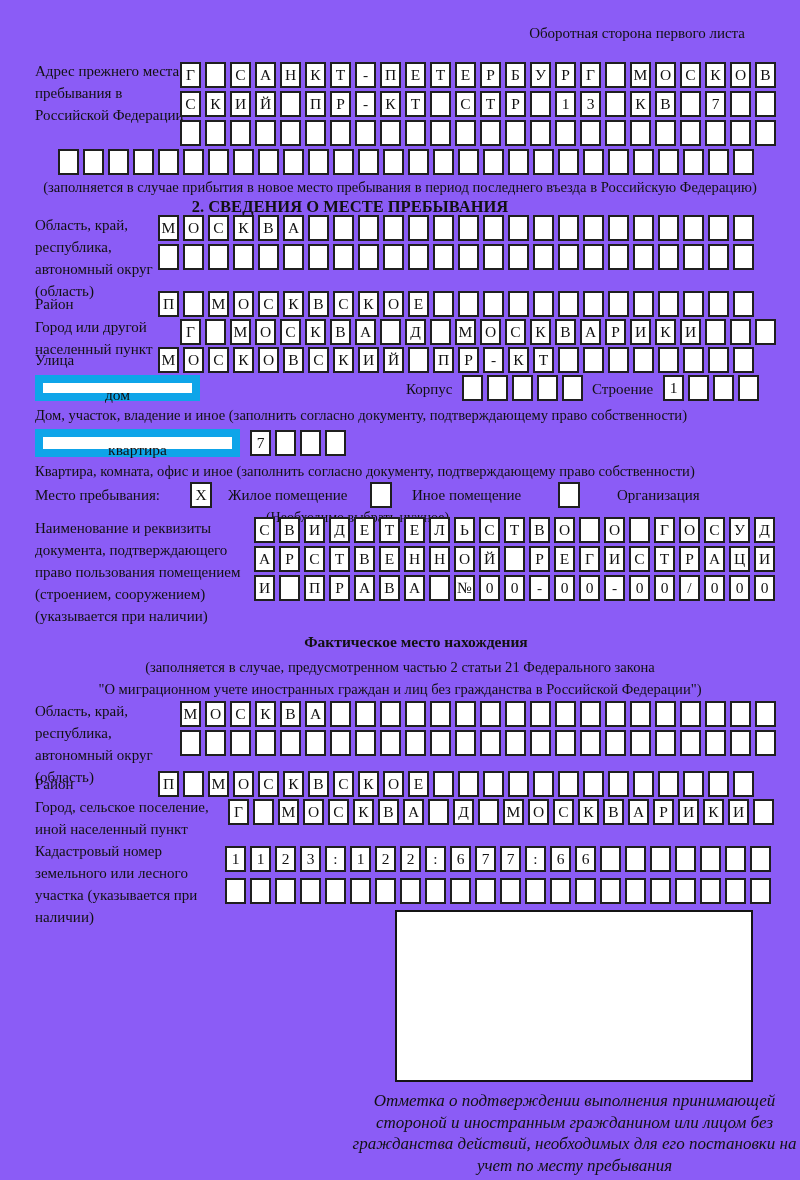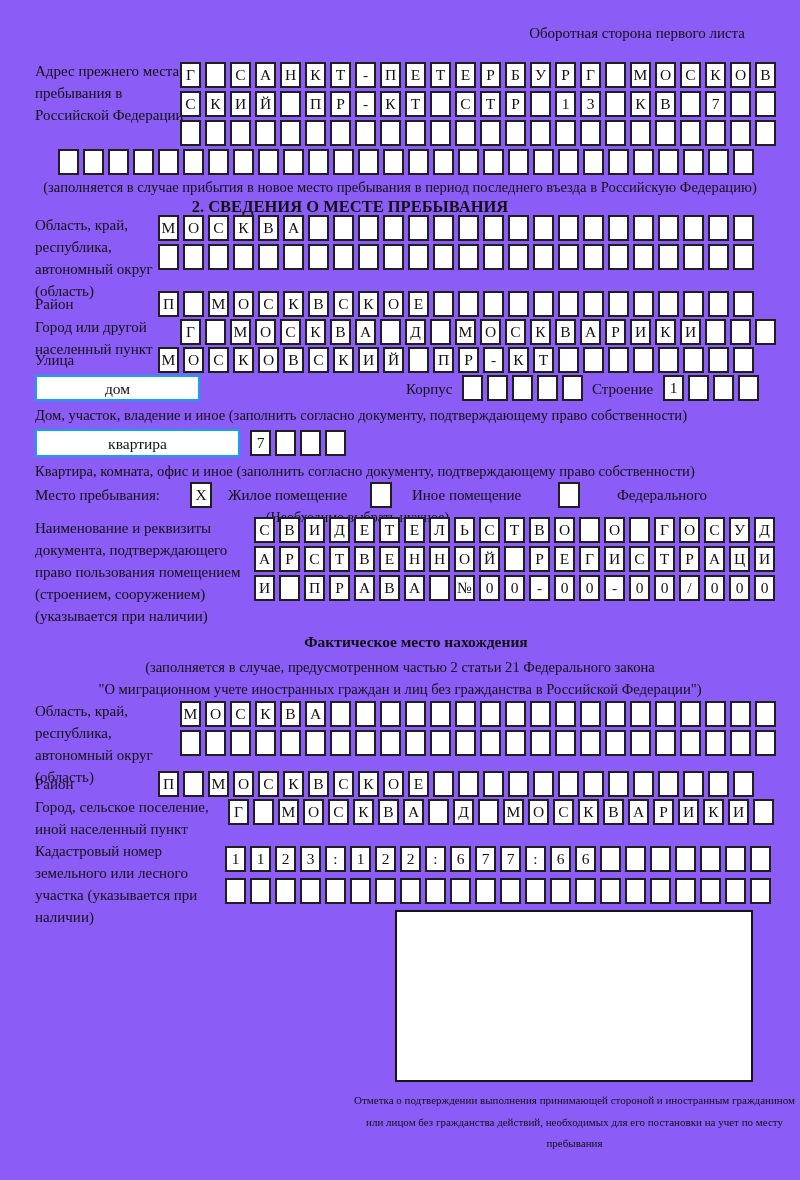--- a/index.html
+++ b/index.html
@@ -18,21 +18,21 @@
     border:2px solid #1f1f1f;margin-right:4px;background:#fff;
     text-align:center;font-size:15.5px;line-height:22px;vertical-align:top;
     font-family:"Liberation Serif","DejaVu Serif",serif;overflow:hidden;
   }
   .cellbox{
     position:absolute;width:22px;height:26px;box-sizing:border-box;
     border:2px solid #1f1f1f;background:#fff;text-align:center;
     font-size:15.5px;line-height:22px;overflow:hidden;
   }
   .field-rect{
-    position:absolute;box-sizing:border-box;border:2px solid #0ea5e9;background:#fff;
+    position:absolute;box-sizing:border-box;border:8px solid #0ea5e9;background:#fff;
     text-align:center;font-size:15.5px;line-height:23px;
   }
   .stamp{
     position:absolute;box-sizing:border-box;border:2px solid #141414;background:#fff;
   }
 </style>
 </head>
 <body>
 
 <div class="page">
@@ -71,21 +71,21 @@
   <div class="field-rect" style="left:35px;top:429px;width:205px;height:28px;line-height:25px;">квартира</div>
   <div class="boxrow" style="left:250px;top:430px;"><span class="cell">7</span><span class="cell"></span><span class="cell"></span><span class="cell"></span></div>
   <div class="abs note" style="left:35px;top:461px;width:740px;">Квартира, комната, офис и иное (заполнить согласно документу, подтверждающему право собственности)</div>
 
   <div class="abs lbl" style="left:35px;top:484px;">Место пребывания:</div>
   <div class="cellbox" style="left:190px;top:482px;">X</div>
   <div class="abs lbl" style="left:228px;top:484px;">Жилое помещение</div>
   <div class="cellbox" style="left:370px;top:482px;"></div>
   <div class="abs lbl" style="left:412px;top:484px;">Иное помещение</div>
   <div class="cellbox" style="left:558px;top:482px;"></div>
-  <div class="abs lbl" style="left:617px;top:484px;">Федерального</div>
+  <div class="abs lbl" style="left:617px;top:484px;">Организация</div>
   <div class="abs note center" style="left:230px;top:508px;width:255px;font-size:14px;">(Необходимо выбрать нужное)</div>
 
   <div class="abs lbl" style="left:35px;top:517px;width:212px;">Наименование и реквизиты документа, подтверждающего право пользования помещением (строением, сооружением) (указывается при наличии)</div>
   <div class="boxrow" style="left:254px;top:517px;"><span class="cell">С</span><span class="cell">В</span><span class="cell">И</span><span class="cell">Д</span><span class="cell">Е</span><span class="cell">Т</span><span class="cell">Е</span><span class="cell">Л</span><span class="cell">Ь</span><span class="cell">С</span><span class="cell">Т</span><span class="cell">В</span><span class="cell">О</span><span class="cell"></span><span class="cell">О</span><span class="cell"></span><span class="cell">Г</span><span class="cell">О</span><span class="cell">С</span><span class="cell">У</span><span class="cell">Д</span></div>
   <div class="boxrow" style="left:254px;top:546px;"><span class="cell">А</span><span class="cell">Р</span><span class="cell">С</span><span class="cell">Т</span><span class="cell">В</span><span class="cell">Е</span><span class="cell">Н</span><span class="cell">Н</span><span class="cell">О</span><span class="cell">Й</span><span class="cell"></span><span class="cell">Р</span><span class="cell">Е</span><span class="cell">Г</span><span class="cell">И</span><span class="cell">С</span><span class="cell">Т</span><span class="cell">Р</span><span class="cell">А</span><span class="cell">Ц</span><span class="cell">И</span></div>
   <div class="boxrow" style="left:254px;top:575px;"><span class="cell">И</span><span class="cell"></span><span class="cell">П</span><span class="cell">Р</span><span class="cell">А</span><span class="cell">В</span><span class="cell">А</span><span class="cell"></span><span class="cell">№</span><span class="cell">0</span><span class="cell">0</span><span class="cell">-</span><span class="cell">0</span><span class="cell">0</span><span class="cell">-</span><span class="cell">0</span><span class="cell">0</span><span class="cell">/</span><span class="cell">0</span><span class="cell">0</span><span class="cell">0</span></div>
 
   <div class="abs bold center" style="left:0;top:633px;width:800px;font-size:15.5px;padding-left:16px;">Фактическое место нахождения</div>
   <div class="abs note center" style="left:0;top:657px;width:800px;">(заполняется в случае, предусмотренном частью 2 статьи 21 Федерального закона</div>
   <div class="abs note center" style="left:0;top:679px;width:800px;">"О миграционном учете иностранных граждан и лиц без гражданства в Российской Федерации")</div>
@@ -98,15 +98,15 @@
   <div class="boxrow" style="left:158px;top:771px;"><span class="cell">П</span><span class="cell"></span><span class="cell">М</span><span class="cell">О</span><span class="cell">С</span><span class="cell">К</span><span class="cell">В</span><span class="cell">С</span><span class="cell">К</span><span class="cell">О</span><span class="cell">Е</span><span class="cell"></span><span class="cell"></span><span class="cell"></span><span class="cell"></span><span class="cell"></span><span class="cell"></span><span class="cell"></span><span class="cell"></span><span class="cell"></span><span class="cell"></span><span class="cell"></span><span class="cell"></span><span class="cell"></span></div>
 
   <div class="abs lbl" style="left:35px;top:796px;width:192px;">Город, сельское поселение, иной населенный пункт</div>
   <div class="boxrow" style="left:228px;top:799px;"><span class="cell">Г</span><span class="cell"></span><span class="cell">М</span><span class="cell">О</span><span class="cell">С</span><span class="cell">К</span><span class="cell">В</span><span class="cell">А</span><span class="cell"></span><span class="cell">Д</span><span class="cell"></span><span class="cell">М</span><span class="cell">О</span><span class="cell">С</span><span class="cell">К</span><span class="cell">В</span><span class="cell">А</span><span class="cell">Р</span><span class="cell">И</span><span class="cell">К</span><span class="cell">И</span><span class="cell"></span></div>
 
   <div class="abs lbl" style="left:35px;top:840px;width:178px;">Кадастровый номер земельного или лесного участка (указывается при наличии)</div>
   <div class="boxrow" style="left:225px;top:846px;"><span class="cell">1</span><span class="cell">1</span><span class="cell">2</span><span class="cell">3</span><span class="cell">:</span><span class="cell">1</span><span class="cell">2</span><span class="cell">2</span><span class="cell">:</span><span class="cell">6</span><span class="cell">7</span><span class="cell">7</span><span class="cell">:</span><span class="cell">6</span><span class="cell">6</span><span class="cell"></span><span class="cell"></span><span class="cell"></span><span class="cell"></span><span class="cell"></span><span class="cell"></span><span class="cell"></span></div>
   <div class="boxrow" style="left:225px;top:878px;"><span class="cell"></span><span class="cell"></span><span class="cell"></span><span class="cell"></span><span class="cell"></span><span class="cell"></span><span class="cell"></span><span class="cell"></span><span class="cell"></span><span class="cell"></span><span class="cell"></span><span class="cell"></span><span class="cell"></span><span class="cell"></span><span class="cell"></span><span class="cell"></span><span class="cell"></span><span class="cell"></span><span class="cell"></span><span class="cell"></span><span class="cell"></span><span class="cell"></span></div>
 
   <div class="stamp" style="left:395px;top:910px;width:358px;height:172px;"></div>
-  <div class="abs note center" style="left:352px;top:1090px;width:445px;font-size:11px;line-height:21.5px;">Отметка о подтверждении выполнения принимающей стороной и иностранным гражданином или лицом без гражданства действий, необходимых для его постановки на учет по месту пребывания</div>
+  <div class="abs note center" style="left:352px;top:1090px;width:445px;font-size:17px;line-height:21.5px;font-style:italic;">Отметка о подтверждении выполнения принимающей стороной и иностранным гражданином или лицом без гражданства действий, необходимых для его постановки на учет по месту пребывания</div>
 
 </div>
 
 </body></html>

